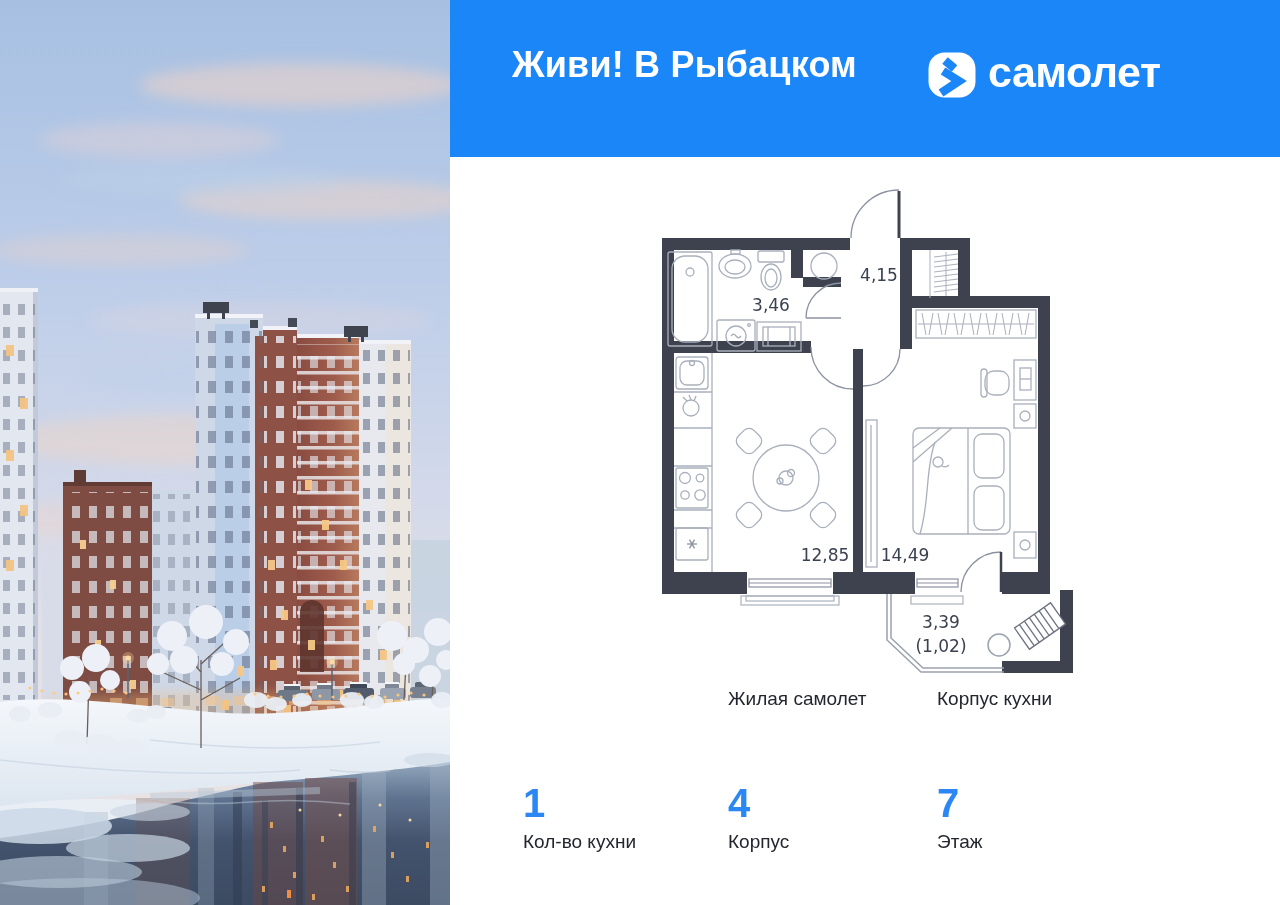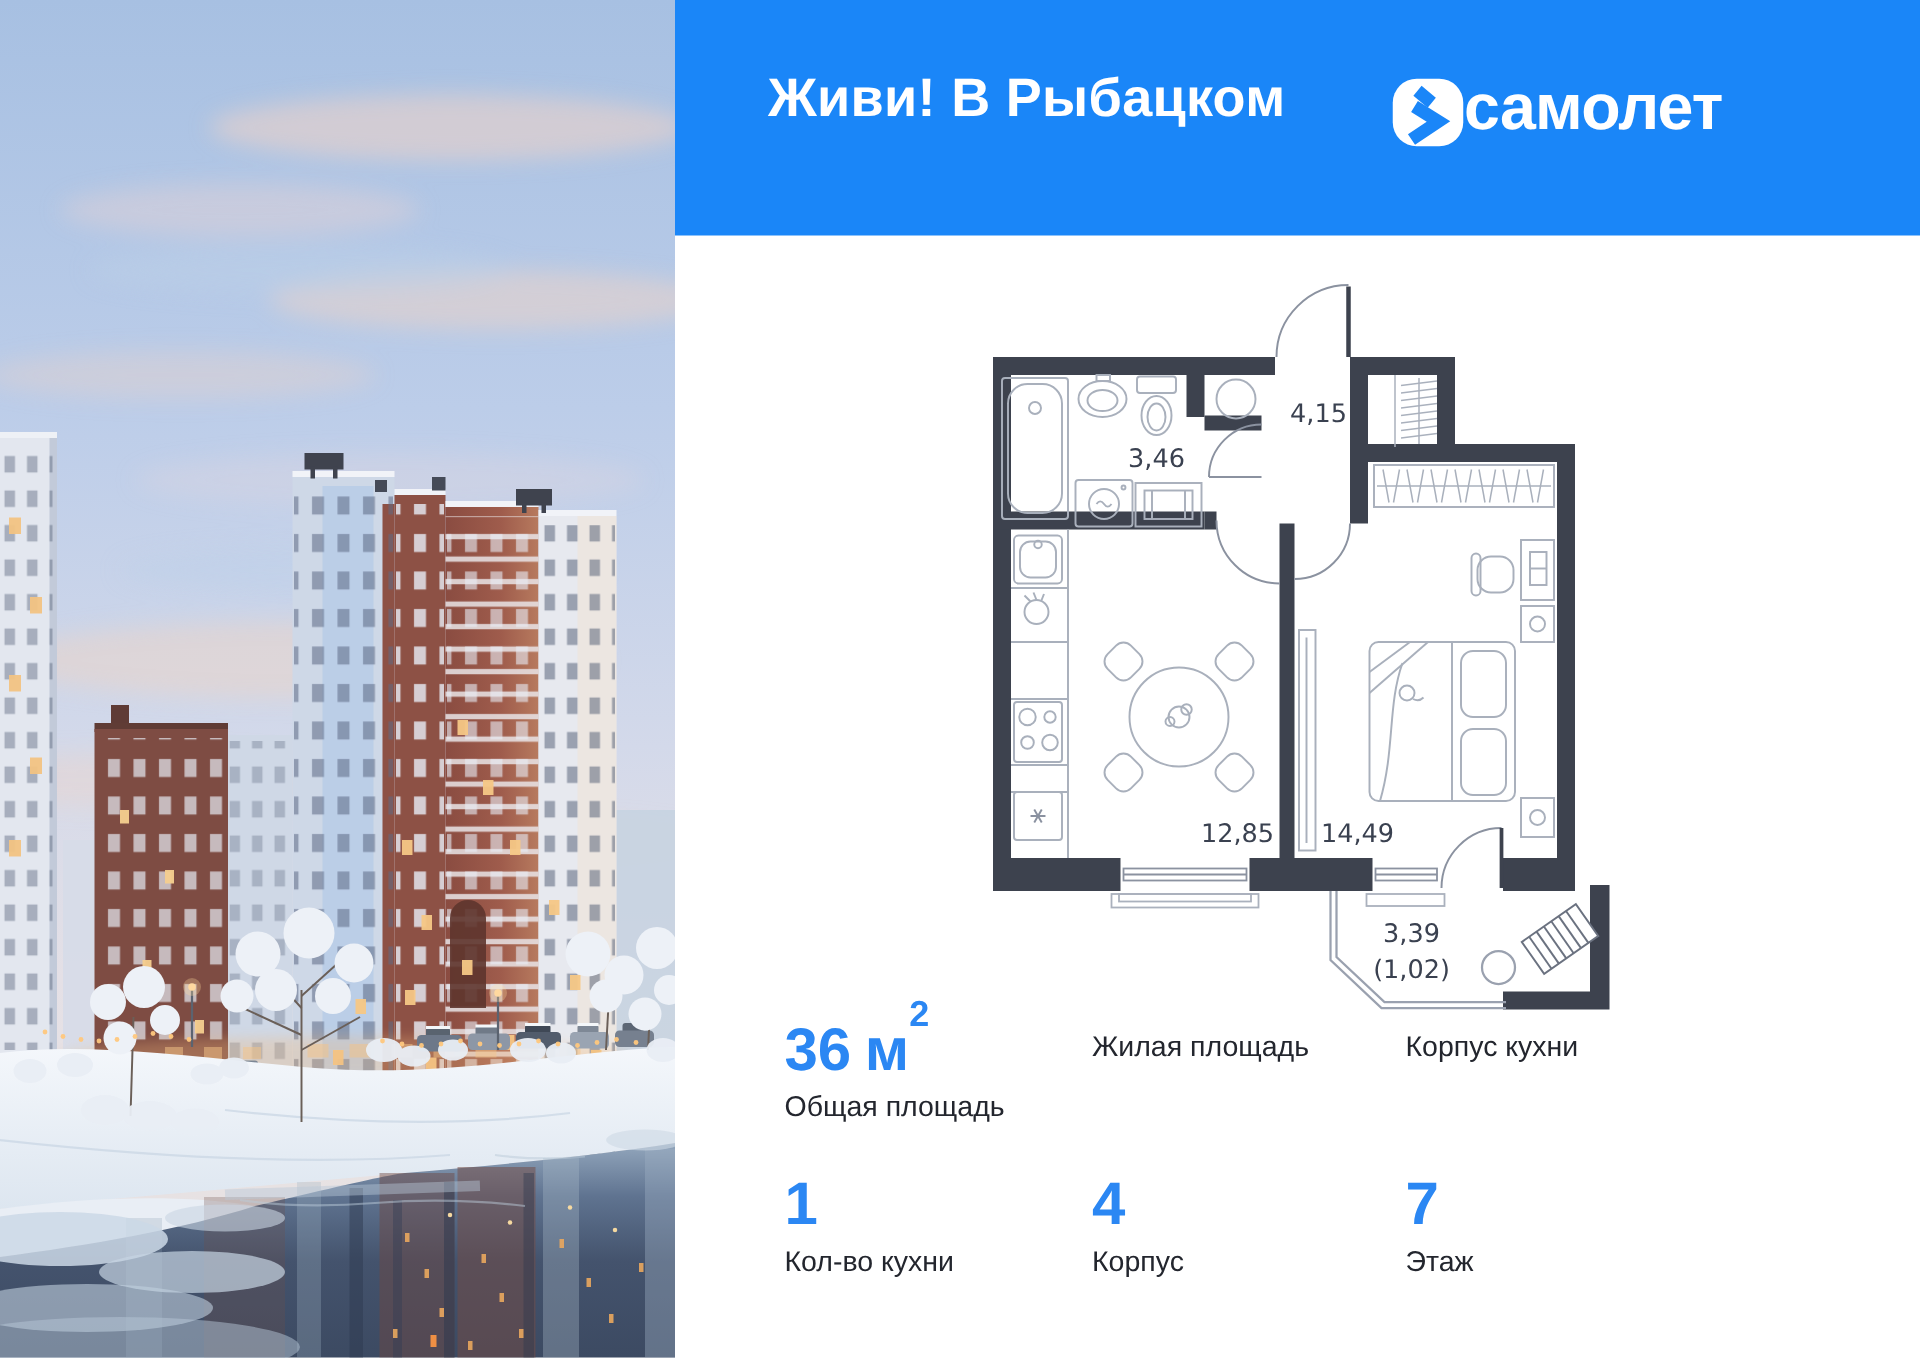--- a/index.html
+++ b/index.html
@@ -5,21 +5,21 @@
   html,body{margin:0;padding:0;background:#ffffff;}
   .card{position:relative;width:1280px;height:905px;overflow:hidden;background:#fff;
         font-family:"Liberation Sans",sans-serif;}
   .photo{position:absolute;left:0;top:0;width:450px;height:905px;}
   .photo svg{display:block;}
   .panel{position:absolute;left:450px;top:0;width:830px;height:905px;background:#fff;}
   .header{position:absolute;left:0;top:0;width:938px;height:157px;background:#1a86f8;}
   .title{position:absolute;left:62px;top:44px;font-size:36px;font-weight:700;color:#ffffff;
          letter-spacing:0.2px;white-space:nowrap;}
   .logo{position:absolute;left:478px;top:50px;display:flex;align-items:center;}
-  .logo-text{color:#ffffff;font-size:43px;font-weight:700;letter-spacing:-0.5px;
+  .logo-text{color:#ffffff;font-size:43px;font-weight:700;margin-left:12px;letter-spacing:-0.5px;
              transform:translateY(-2px);white-space:nowrap;}
   .plan{position:absolute;left:200px;top:180px;width:440px;height:510px;}
   .plan text{font-family:"DejaVu Sans","Liberation Sans",sans-serif;font-size:17px;font-weight:500;fill:#3a4150;}
   .stat{position:absolute;white-space:nowrap;}
   .stat-num{font-size:40px;font-weight:700;color:#2b87f3;line-height:1;}
   .stat-num .ub{margin-left:9px;}
   .stat-num sup{font-size:24px;line-height:0;position:relative;top:-15px;font-weight:700;}
   .stat-lbl{font-size:19px;color:#23262e;margin-top:9px;line-height:1.1;}
   .c1{left:73px;} .c2{left:278px;} .c3{left:487px;}
   .r1{top:680px;} .r2{top:783px;}
@@ -593,26 +593,22 @@
 
         <text x="771" y="311" text-anchor="middle">3,46</text>
         <text x="879" y="281" text-anchor="middle">4,15</text>
         <text x="825" y="561" text-anchor="middle">12,85</text>
         <text x="905" y="561" text-anchor="middle">14,49</text>
         <text x="941" y="628" text-anchor="middle">3,39</text>
         <text x="941" y="652" text-anchor="middle">(1,02)</text>
       </svg>
     </div>
 
-    <div class="stat c1 r1">
-      <div class="stat-num"><span>36</span><span class="ub">м</span><sup>2</sup></div>
-      <div class="stat-lbl">Общая площадь</div>
-    </div>
     <div class="stat c2 r1">
-      <div class="stat-lbl">Жилая площадь</div>
+      <div class="stat-lbl">Жилая самолет</div>
     </div>
     <div class="stat c3 r1">
       <div class="stat-lbl">Корпус кухни</div>
     </div>
 
     <div class="stat c1 r2">
       <div class="stat-num"><span>1</span></div>
       <div class="stat-lbl">Кол-во кухни</div>
     </div>
     <div class="stat c2 r2">

